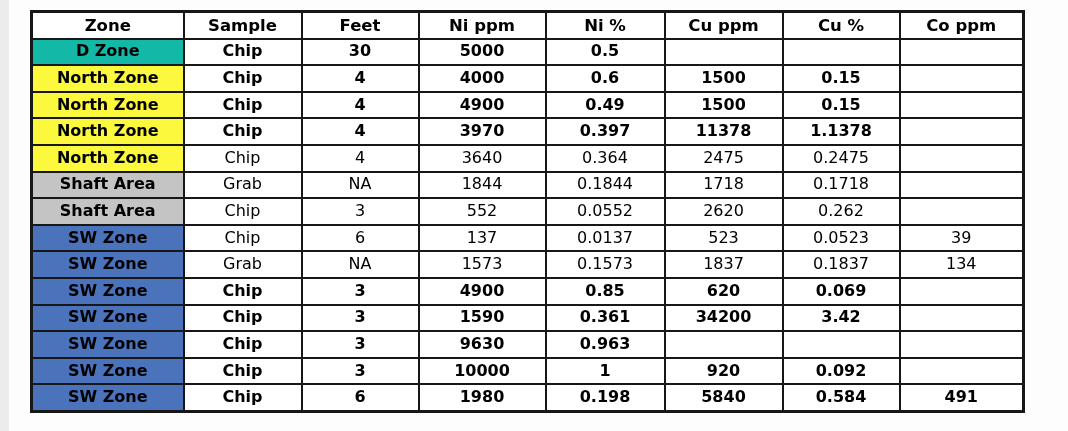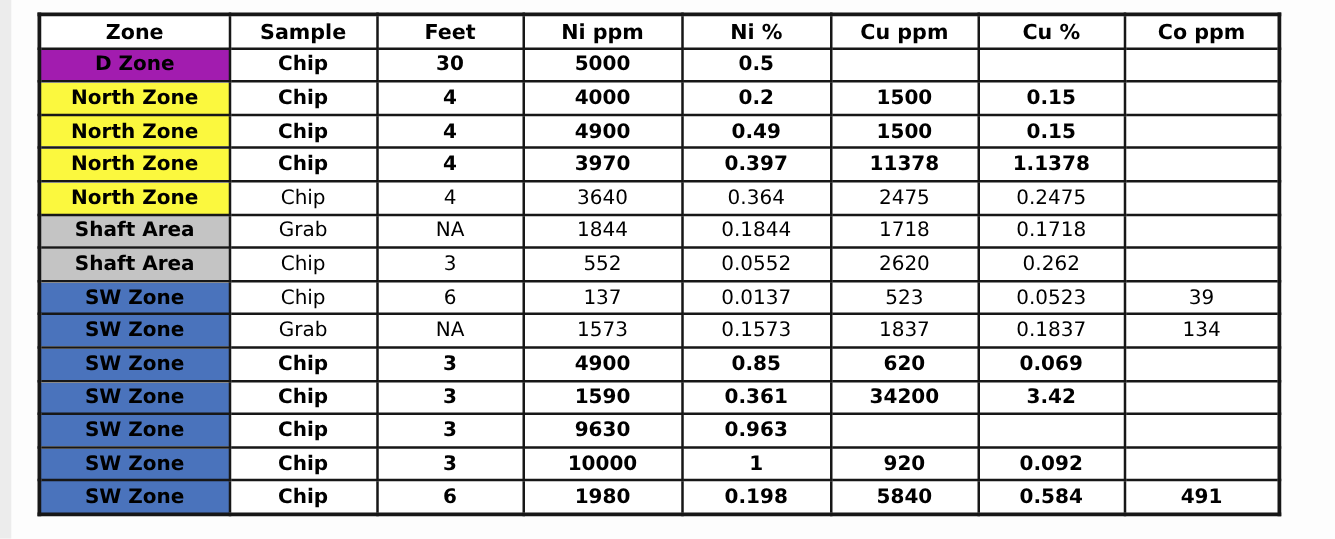--- a/index.html
+++ b/index.html
@@ -88,35 +88,35 @@
           <th>Feet</th>
           <th>Ni ppm</th>
           <th>Ni %</th>
           <th>Cu ppm</th>
           <th>Cu %</th>
           <th>Co ppm</th>
         </tr>
     </thead>
     <tbody>
         <tr>
-          <td class="zone-cell" style="background: #a21caf;">D Zone</td>
+          <td class="zone-cell" style="background: #14b8a6;">D Zone</td>
           <td class="bold">Chip</td>
           <td class="bold">30</td>
           <td class="bold">5000</td>
           <td class="bold">0.5</td>
           <td class="bold"></td>
           <td class="bold"></td>
           <td class="bold"></td>
         </tr>
         <tr>
           <td class="zone-cell" style="background: rgb(251, 248, 62);">North Zone</td>
           <td class="bold">Chip</td>
           <td class="bold">4</td>
           <td class="bold">4000</td>
-          <td class="bold">0.2</td>
+          <td class="bold">0.6</td>
           <td class="bold">1500</td>
           <td class="bold">0.15</td>
           <td class="bold"></td>
         </tr>
         <tr>
           <td class="zone-cell" style="background: rgb(251, 248, 62);">North Zone</td>
           <td class="bold">Chip</td>
           <td class="bold">4</td>
           <td class="bold">4900</td>
           <td class="bold">0.49</td>

